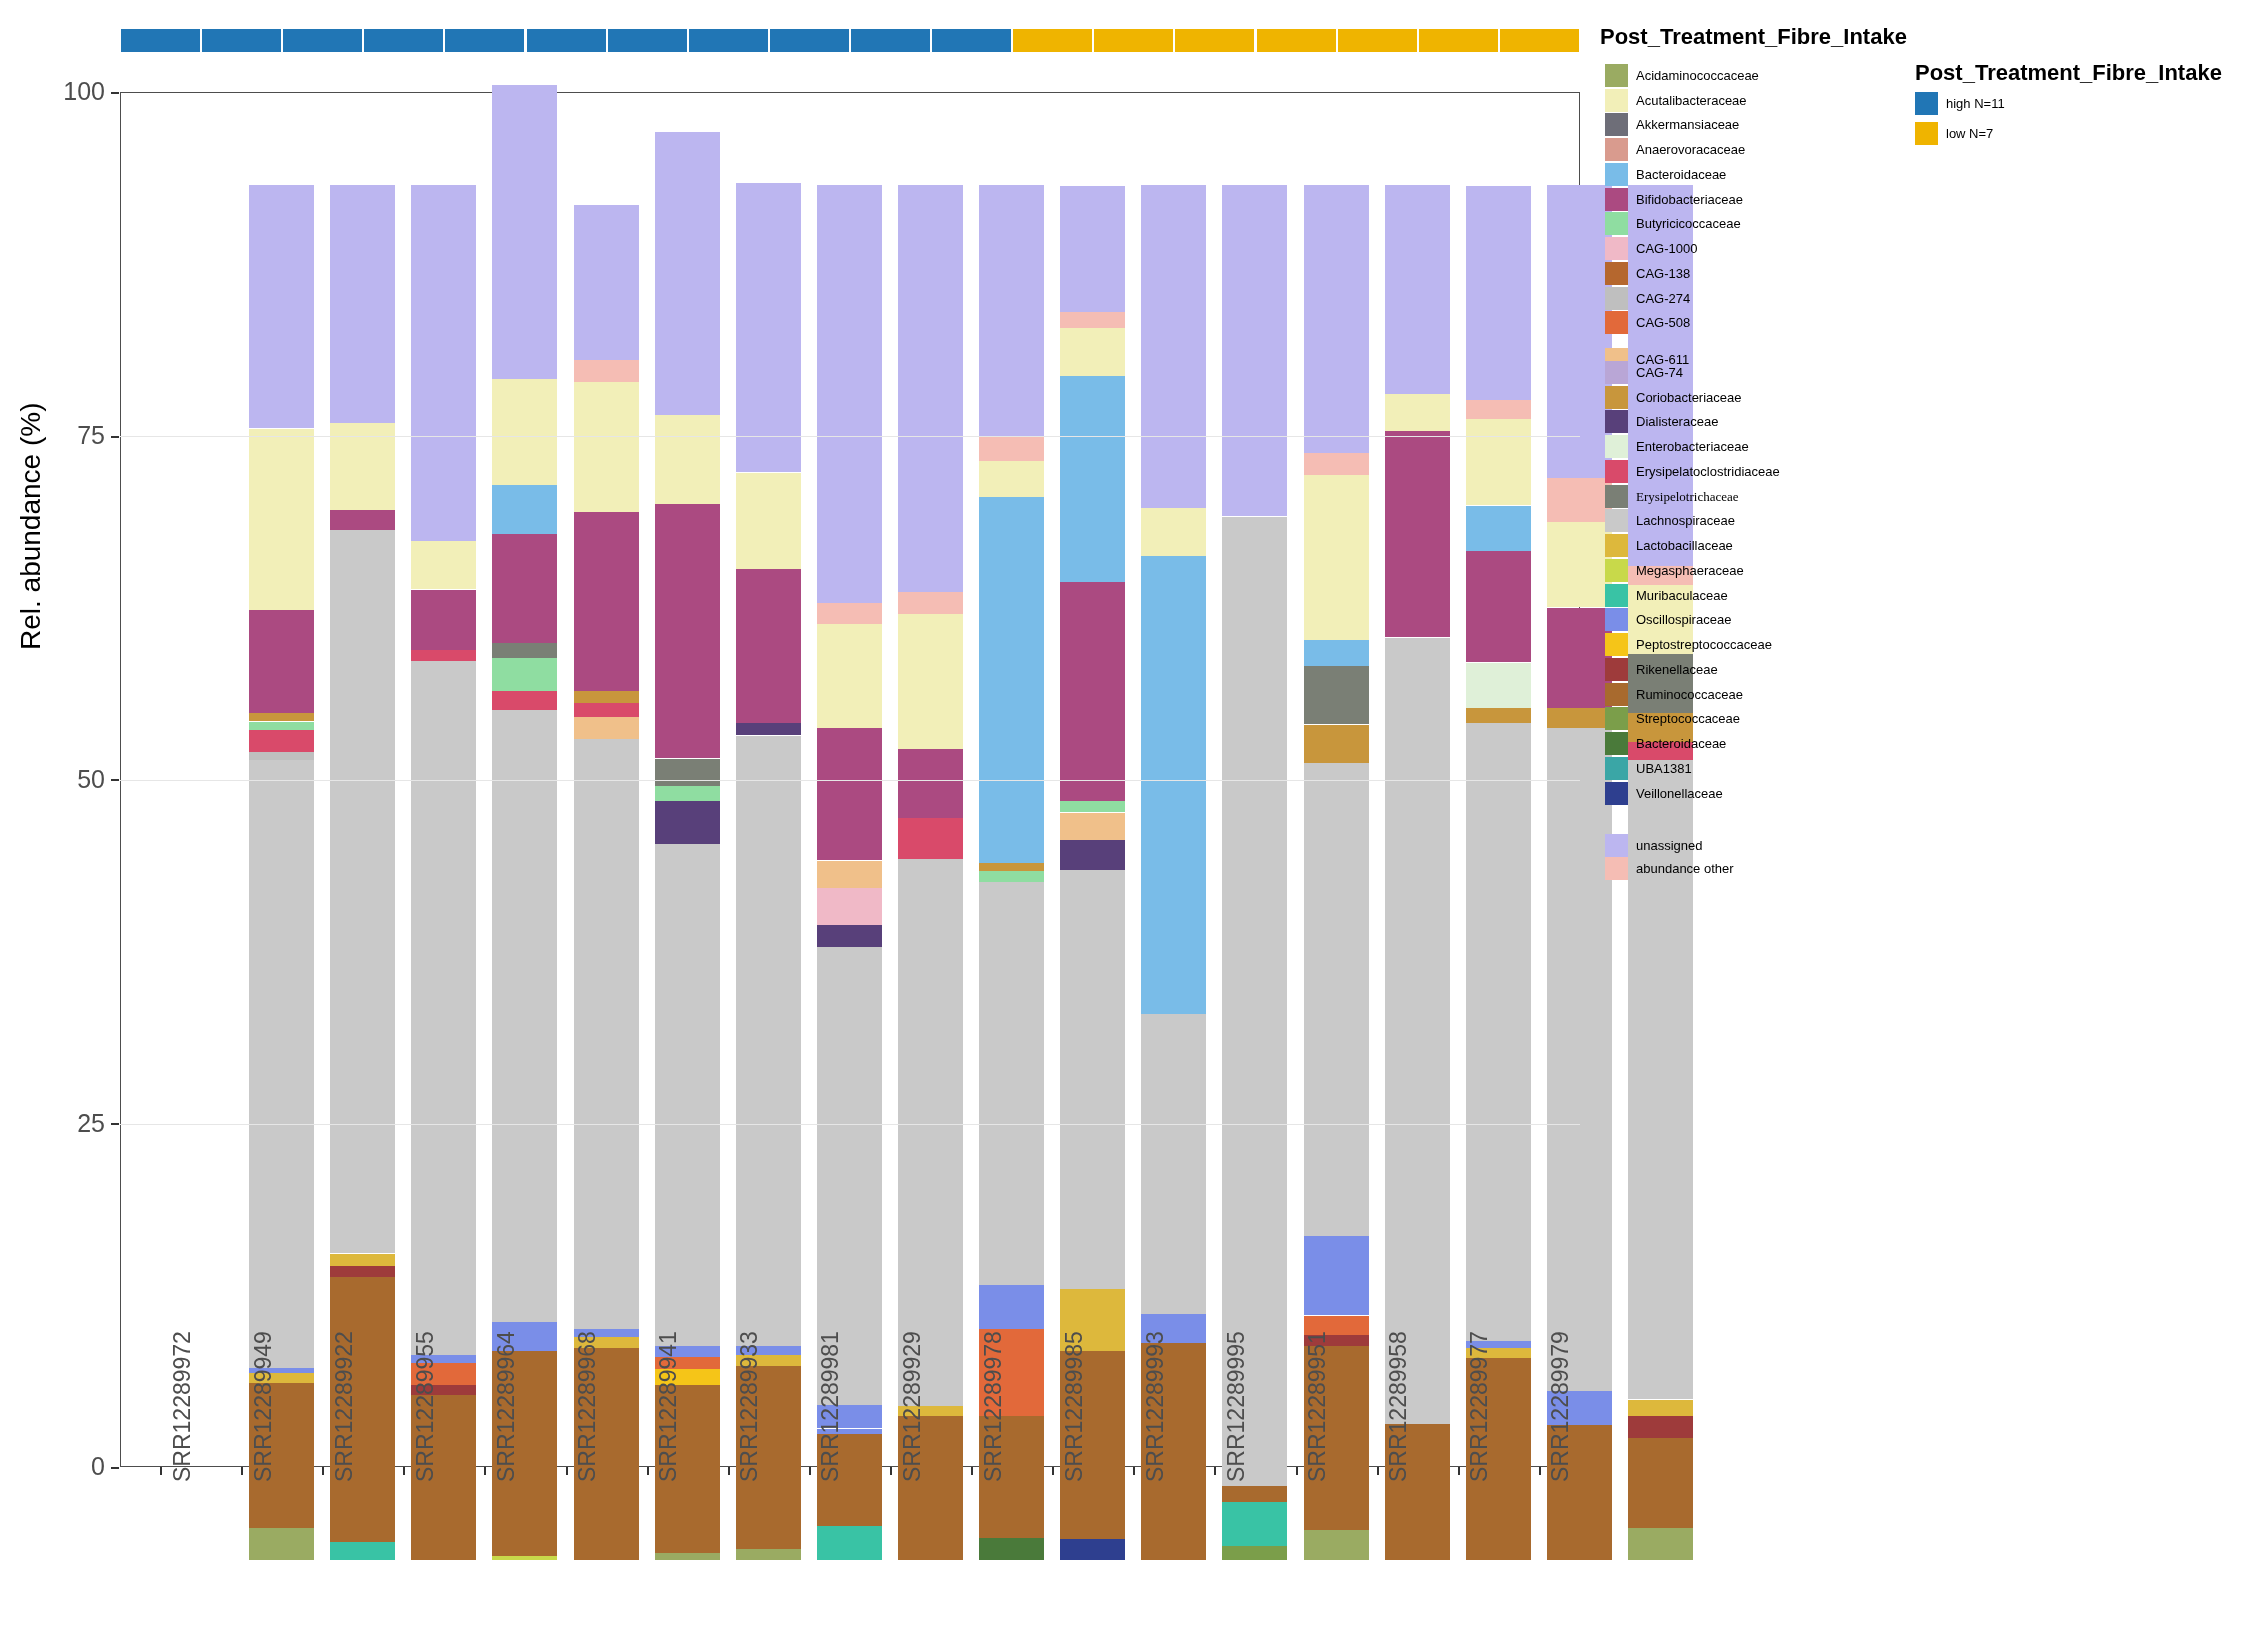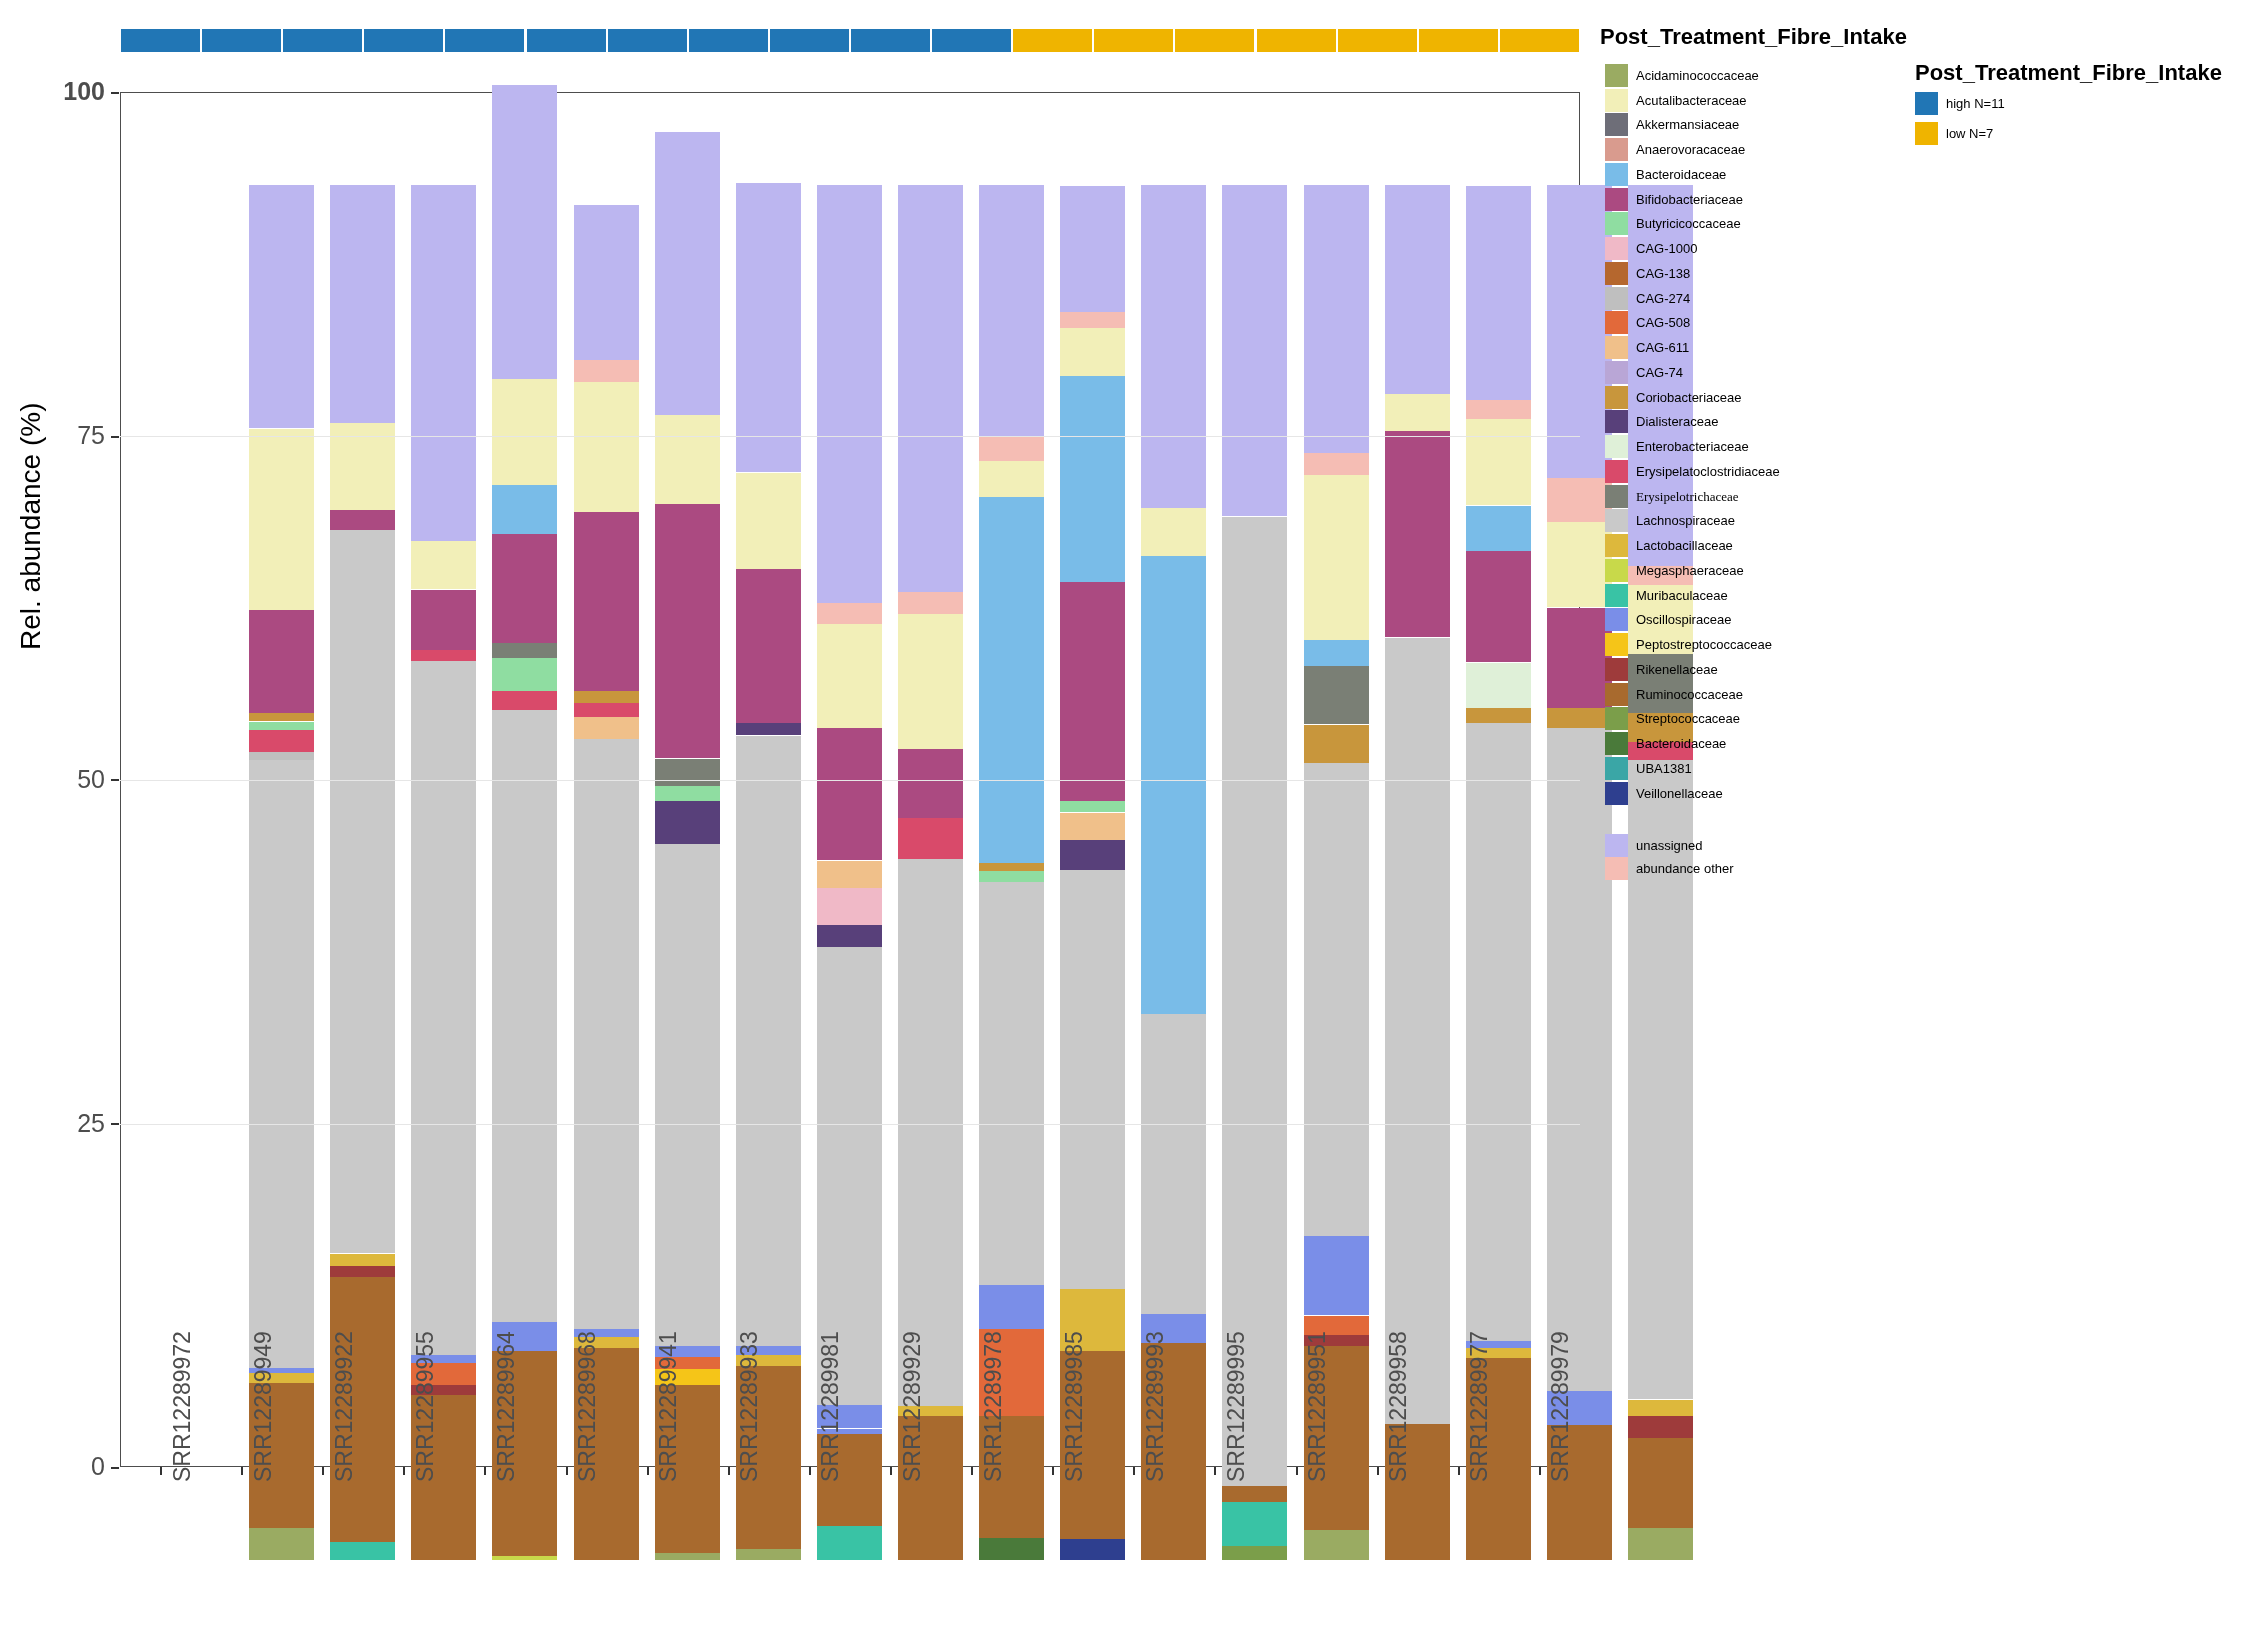--- a/index.html
+++ b/index.html
@@ -33,21 +33,21 @@
   .legend-key{width:23px;height:23px;margin-right:8px;flex:0 0 auto;}
   .legend-lbl{font-size:13px;color:#000;white-space:nowrap;}
 </style>
 </head>
 <body>
 
 <div id="root">
 
   <div class="ylab">Rel. abundance (%)</div>
   <div id="yticks">
-      <div class="ytick" style="left: 45px; top: 77px; font-weight: bold;">100</div>
+      <div class="ytick" style="left: 45px; top: 77px;">100</div>
       <div class="ytickmark" style="left: 111px; top: 92px;"></div>
       <div class="ytick" style="left: 45px; top: 421px;">75</div>
       <div class="ytickmark" style="left: 111px; top: 436px;"></div>
       <div class="ytick" style="left: 45px; top: 765px;">50</div>
       <div class="ytickmark" style="left: 111px; top: 779px;"></div>
       <div class="ytick" style="left: 45px; top: 1109px;">25</div>
       <div class="ytickmark" style="left: 111px; top: 1123px;"></div>
       <div class="ytick" style="left: 45px; top: 1452px;">0</div>
       <div class="ytickmark" style="left: 111px; top: 1467px;"></div>
     </div>
@@ -361,21 +361,21 @@
         <span class="legend-lbl">CAG-138</span>
       </div>
       <div class="legend-row" style="left: 0px; top: 287px;">
         <span class="legend-key" style="background: rgb(191, 191, 191);"></span>
         <span class="legend-lbl">CAG-274</span>
       </div>
       <div class="legend-row" style="left: 0px; top: 311px;">
         <span class="legend-key" style="background: rgb(226, 105, 58);"></span>
         <span class="legend-lbl">CAG-508</span>
       </div>
-      <div class="legend-row" style="left: 0px; top: 336px;">
+      <div class="legend-row" style="left: 0px; top: 348px;">
         <span class="legend-key" style="background: rgb(240, 192, 138);"></span>
         <span class="legend-lbl">CAG-611</span>
       </div>
       <div class="legend-row" style="left: 0px; top: 361px;">
         <span class="legend-key" style="background: rgb(185, 166, 214);"></span>
         <span class="legend-lbl">CAG-74</span>
       </div>
       <div class="legend-row" style="left: 0px; top: 386px;">
         <span class="legend-key" style="background: rgb(200, 150, 60);"></span>
         <span class="legend-lbl">Coriobacteriaceae</span>

